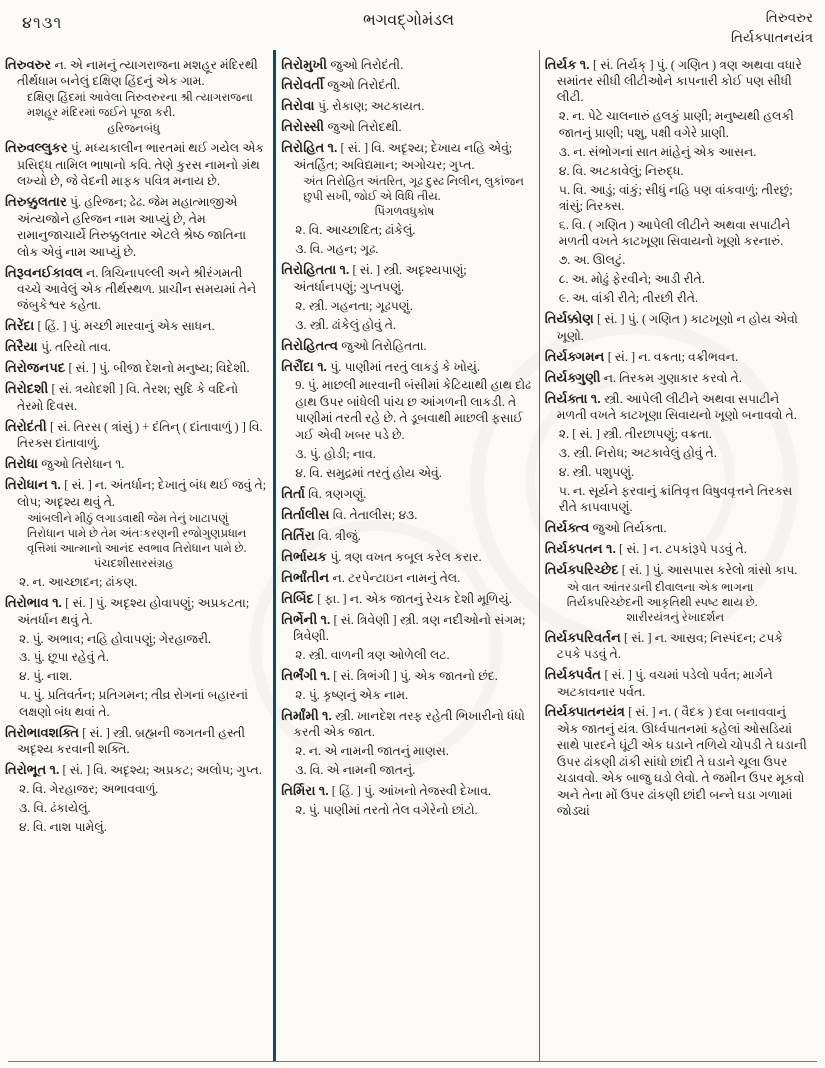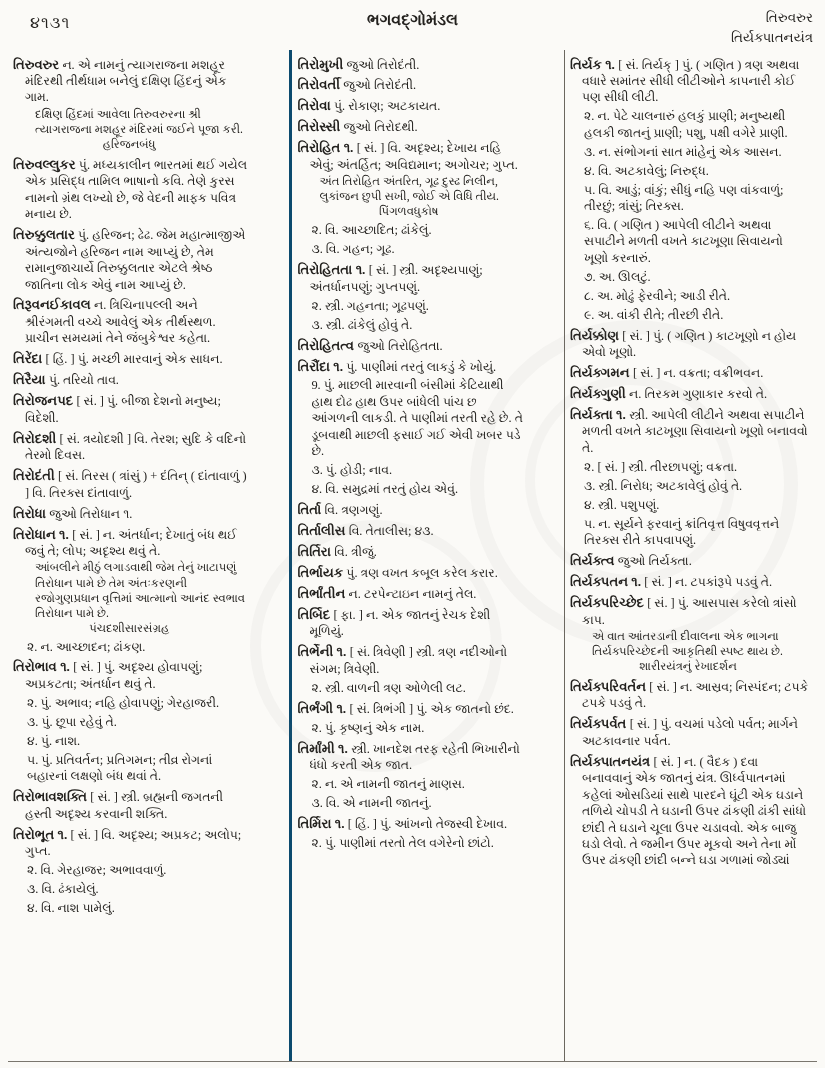--- a/index.html
+++ b/index.html
@@ -8,52 +8,51 @@
     background:#fbfaf7;
     font-family:"Liberation Serif","DejaVu Serif",serif;
     color:#23211e;
     overflow:hidden;
     position:relative;
   }
   .page{
     position:relative;
     width:825px;height:1068px;
     box-sizing:border-box;
-    padding:6px 8px 4px 8px;
+    padding:6px 8px 4px 0;
   }
   
   .watermark{
     position:absolute;border-radius:50%;
     border:14px solid rgba(120,120,120,0.05);
     pointer-events:none;
   }
   .wm1{width:300px;height:300px;left:470px;top:320px;}
   .wm2{width:190px;height:190px;left:525px;top:375px;border-width:10px;}
   .wm3{width:230px;height:230px;left:250px;top:520px;border-width:11px;}
 
   .header{
     position:relative;height:44px;
   }
   .page-number{
     position:absolute;left:22px;top:8px;
     font-size:16px;letter-spacing:1px;
   }
   .book-title{
     position:absolute;left:0;right:0;top:5px;
-    text-align:center;font-size:16px;font-weight:bold;
+    text-align:center;font-size:16px;font-weight:normal;
   }
   .guide-words{
     position:absolute;right:4px;top:2px;
     text-align:right;font-size:13.5px;line-height:1.45;
   }
   .columns{
     display:flex;
     height:1012px;
     overflow:hidden;
-    gap:33px;
   }
   .col{
     box-sizing:border-box;
     padding:2px 7px 0 5px;
     overflow:hidden;
     font-size:12.4px;
     line-height:1.325;
   }
   .col-1{width:276px;}
   .col-2{width:268px;border-left:3px solid #0c4a6e;}

